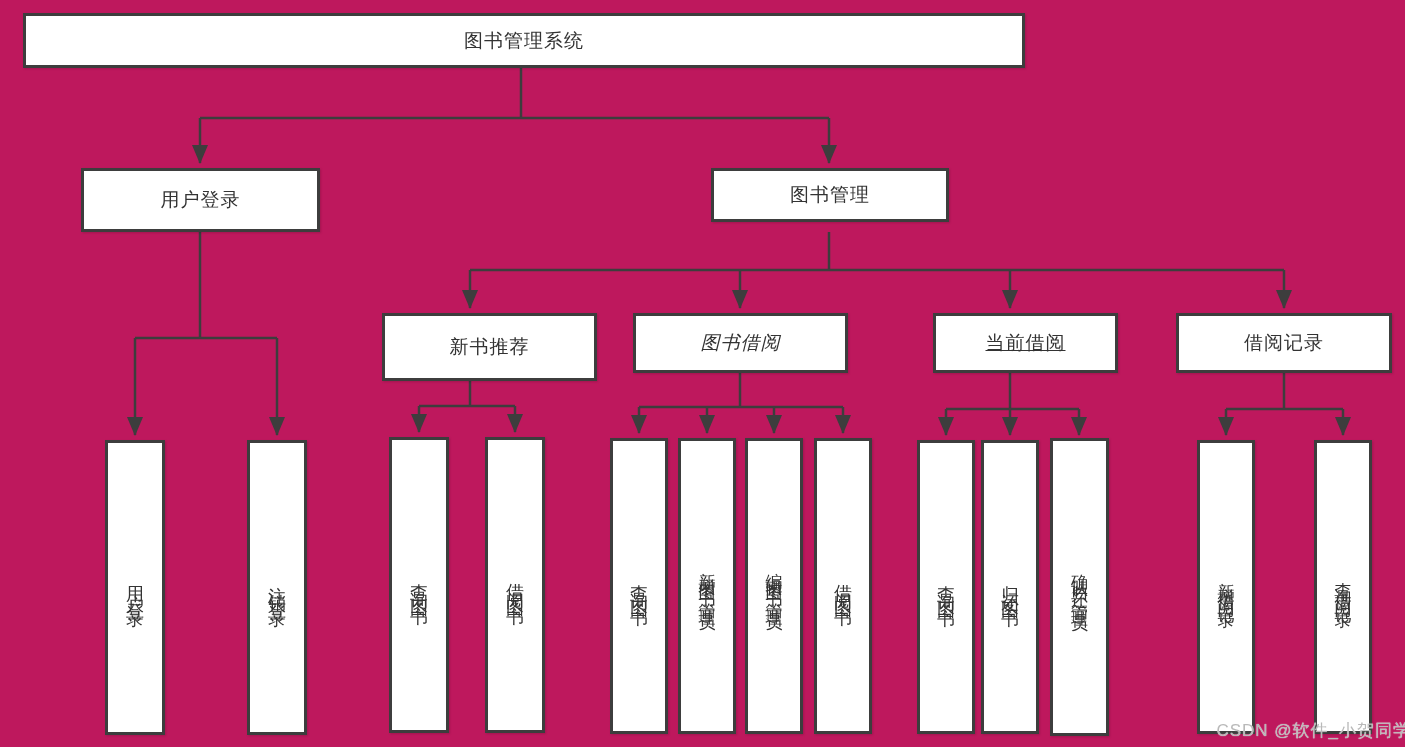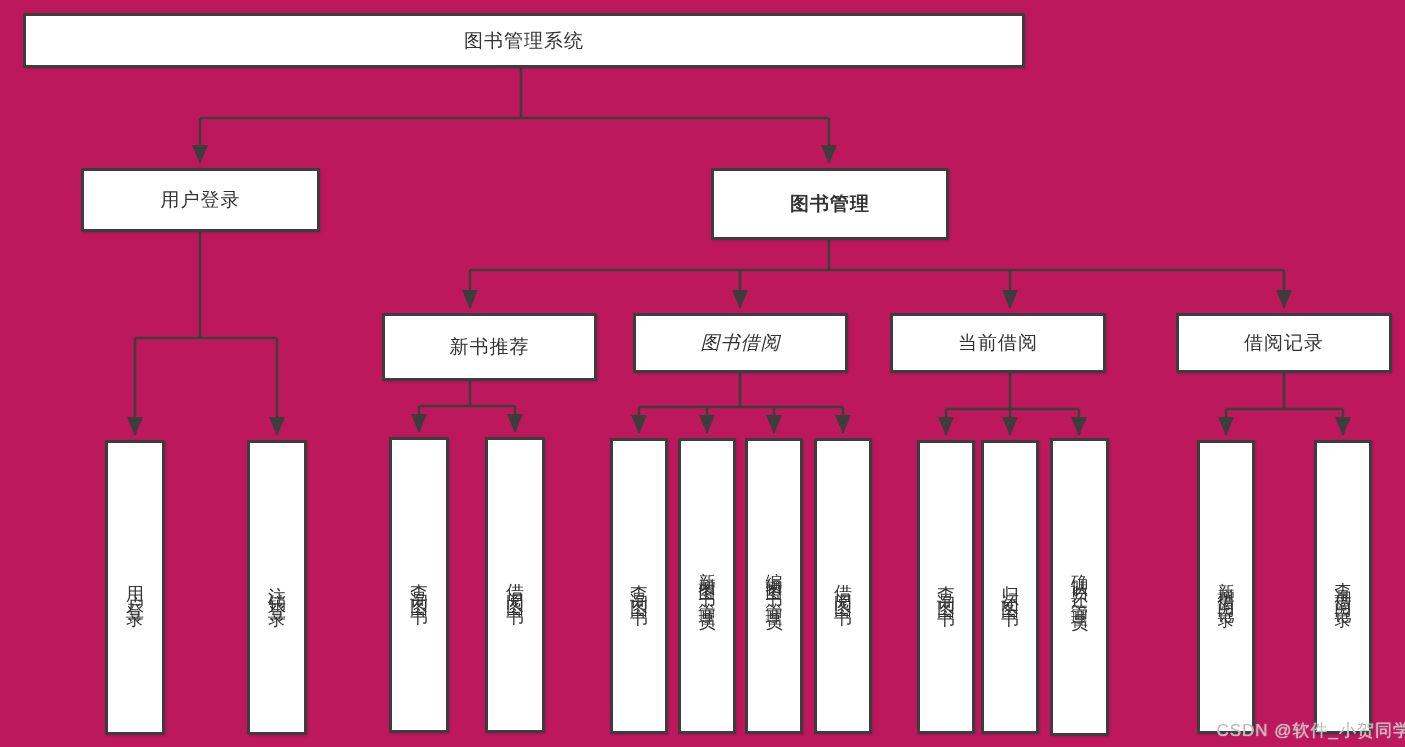--- a/index.html
+++ b/index.html
@@ -104,25 +104,25 @@
       <path d="M1284 373 V409"></path>
       <path d="M1226 409 H1343"></path>
       <path d="M1226 409 V435" marker-end="url(#arrow)"></path>
       <path d="M1343 409 V435" marker-end="url(#arrow)"></path>
     </g>
   </svg>
 
   <div class="node" style="left:23px;top:13px;width:1002px;height:55px;">图书管理系统</div>
 
   <div class="node" style="left:81px;top:168px;width:239px;height:64px;">用户登录</div>
-  <div class="node" style="left:711px;top:168px;width:238px;height:72px;font-weight:bold;">图书管理</div>
+  <div class="node" style="left:711px;top:168px;width:238px;height:54px;">图书管理</div>
 
   <div class="node" style="left:382px;top:313px;width:215px;height:68px;">新书推荐</div>
   <div class="node" style="left:633px;top:313px;width:215px;height:60px;font-style:italic;">图书借阅</div>
-  <div class="node" style="left:890px;top:313px;width:216px;height:60px;">当前借阅</div>
+  <div class="node" style="left:933px;top:313px;width:185px;height:60px;text-decoration:underline;">当前借阅</div>
   <div class="node" style="left:1176px;top:313px;width:216px;height:60px;">借阅记录</div>
 
   <div class="leaf" style="left:105px;top:440px;width:60px;height:295px;">用户登录</div>
   <div class="leaf" style="left:247px;top:440px;width:60px;height:295px;">注销登录</div>
 
   <div class="leaf" style="left:389px;top:437px;width:60px;height:296px;">查询图书</div>
   <div class="leaf" style="left:485px;top:437px;width:60px;height:296px;">借阅图书</div>
 
   <div class="leaf" style="left:610px;top:438px;width:58px;height:296px;">查询图书</div>
   <div class="leaf long" style="left:678px;top:438px;width:58px;height:296px;">新增图书（管理员）</div>

